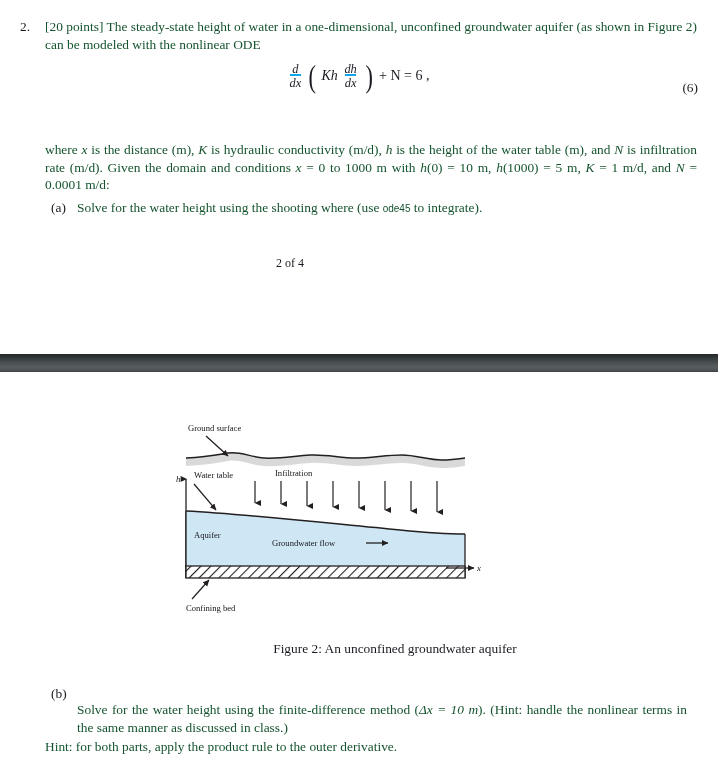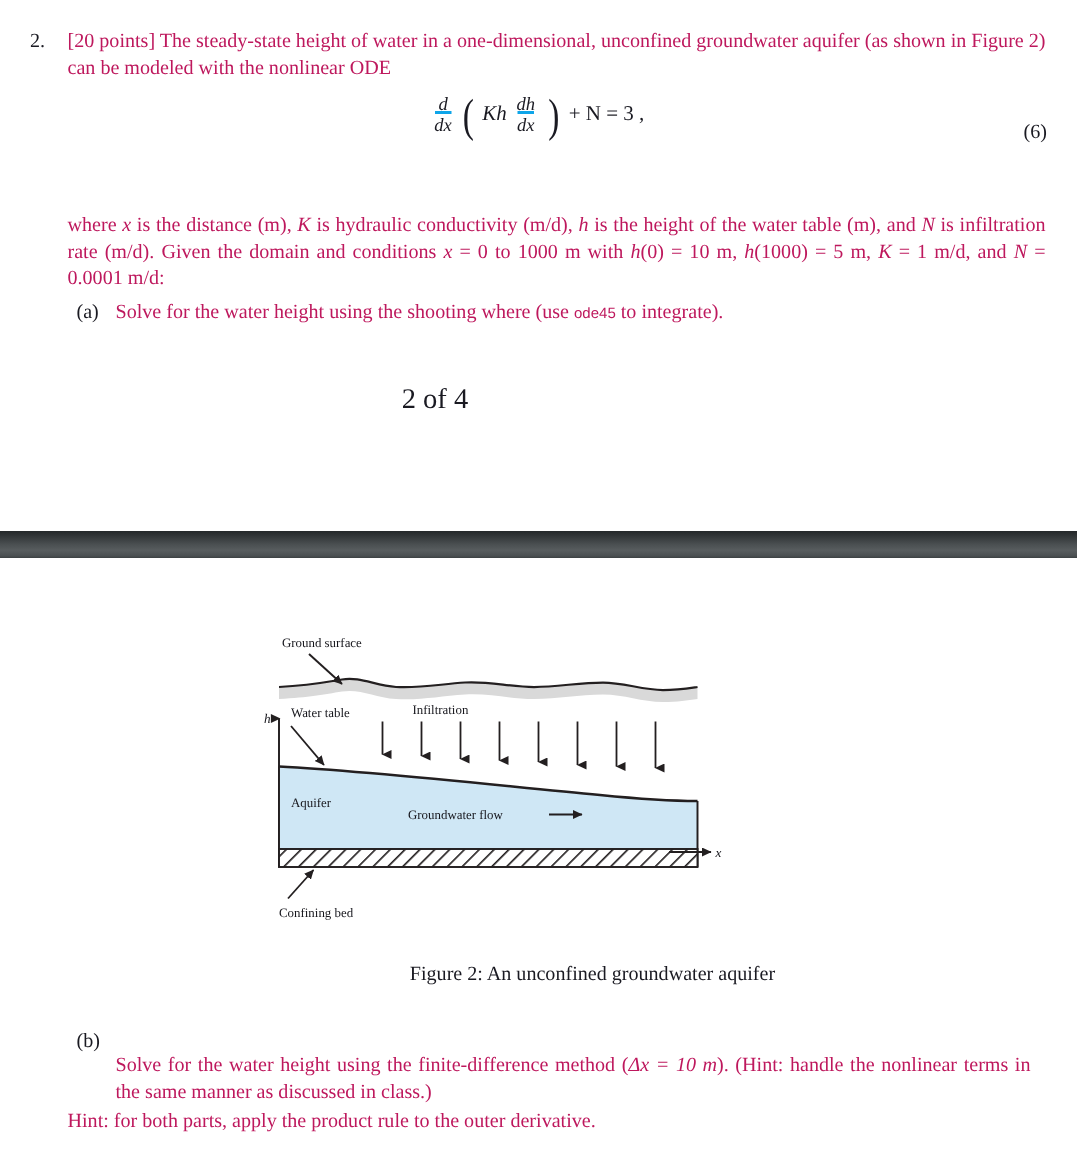--- a/index.html
+++ b/index.html
@@ -21,21 +21,21 @@
     top: 0;
     width: 718px;
   }
 
   
   .block {
     position: absolute;
     font-size: 13.4px;
     line-height: 17.6px;
     text-align: justify;
-    color: #be185d;
+    color: #14532d;
   }
   .num-marker {
     position: absolute;
     font-size: 13.4px;
     line-height: 17.6px;
   }
   .it { font-style: italic; }
   .mono {
     font-family: Liberation Sans, sans-serif;
     font-size: 10px;
@@ -109,21 +109,21 @@
     text-align: left;
   }
 
   
   #page-footer {
     position: absolute;
     left: 0;
     top: 256px;
     width: 580px;
     text-align: center;
-    font-size: 19px;
+    font-size: 12px;
   }
 
   
   #page-divider {
     position: absolute;
     left: 0;
     top: 354px;
     width: 718px;
     height: 18px;
     background: linear-gradient(to bottom,
@@ -196,21 +196,21 @@
         <span class="num it">d</span><br>
         <span class="den it">dx</span>
       </span>
       <span class="paren">(</span>
       <span class="it">Kh</span>
       <span class="frac">
         <span class="num it">dh</span><br>
         <span class="den it">dx</span>
       </span>
       <span class="paren">)</span>
-      <span>+ N = 3 ,</span>
+      <span>+ N = 6 ,</span>
     </div>
     <div class="eq-num">(6)</div>
   </div>
 
   <div class="block" id="where-body">
     <span>where </span><span class="it">x</span><span> is the distance (m), </span><span class="it">K</span><span> is hydraulic conductivity (m/d), </span><span class="it">h</span><span> is the height of the water table (m), and </span><span class="it">N</span><span> is infiltration rate (m/d).  Given the domain and conditions </span><span class="it">x</span><span> = 0 to 1000 m with </span><span class="it">h</span><span>(0) = 10 m, </span><span class="it">h</span><span>(1000) = 5 m, </span><span class="it">K</span><span> = 1 m/d, and </span><span class="it">N</span><span> = 0.0001 m/d:</span>
   </div>
 
   <div class="num-marker" id="part-a-marker">(a)</div>
   <div class="block" id="part-a-body">

